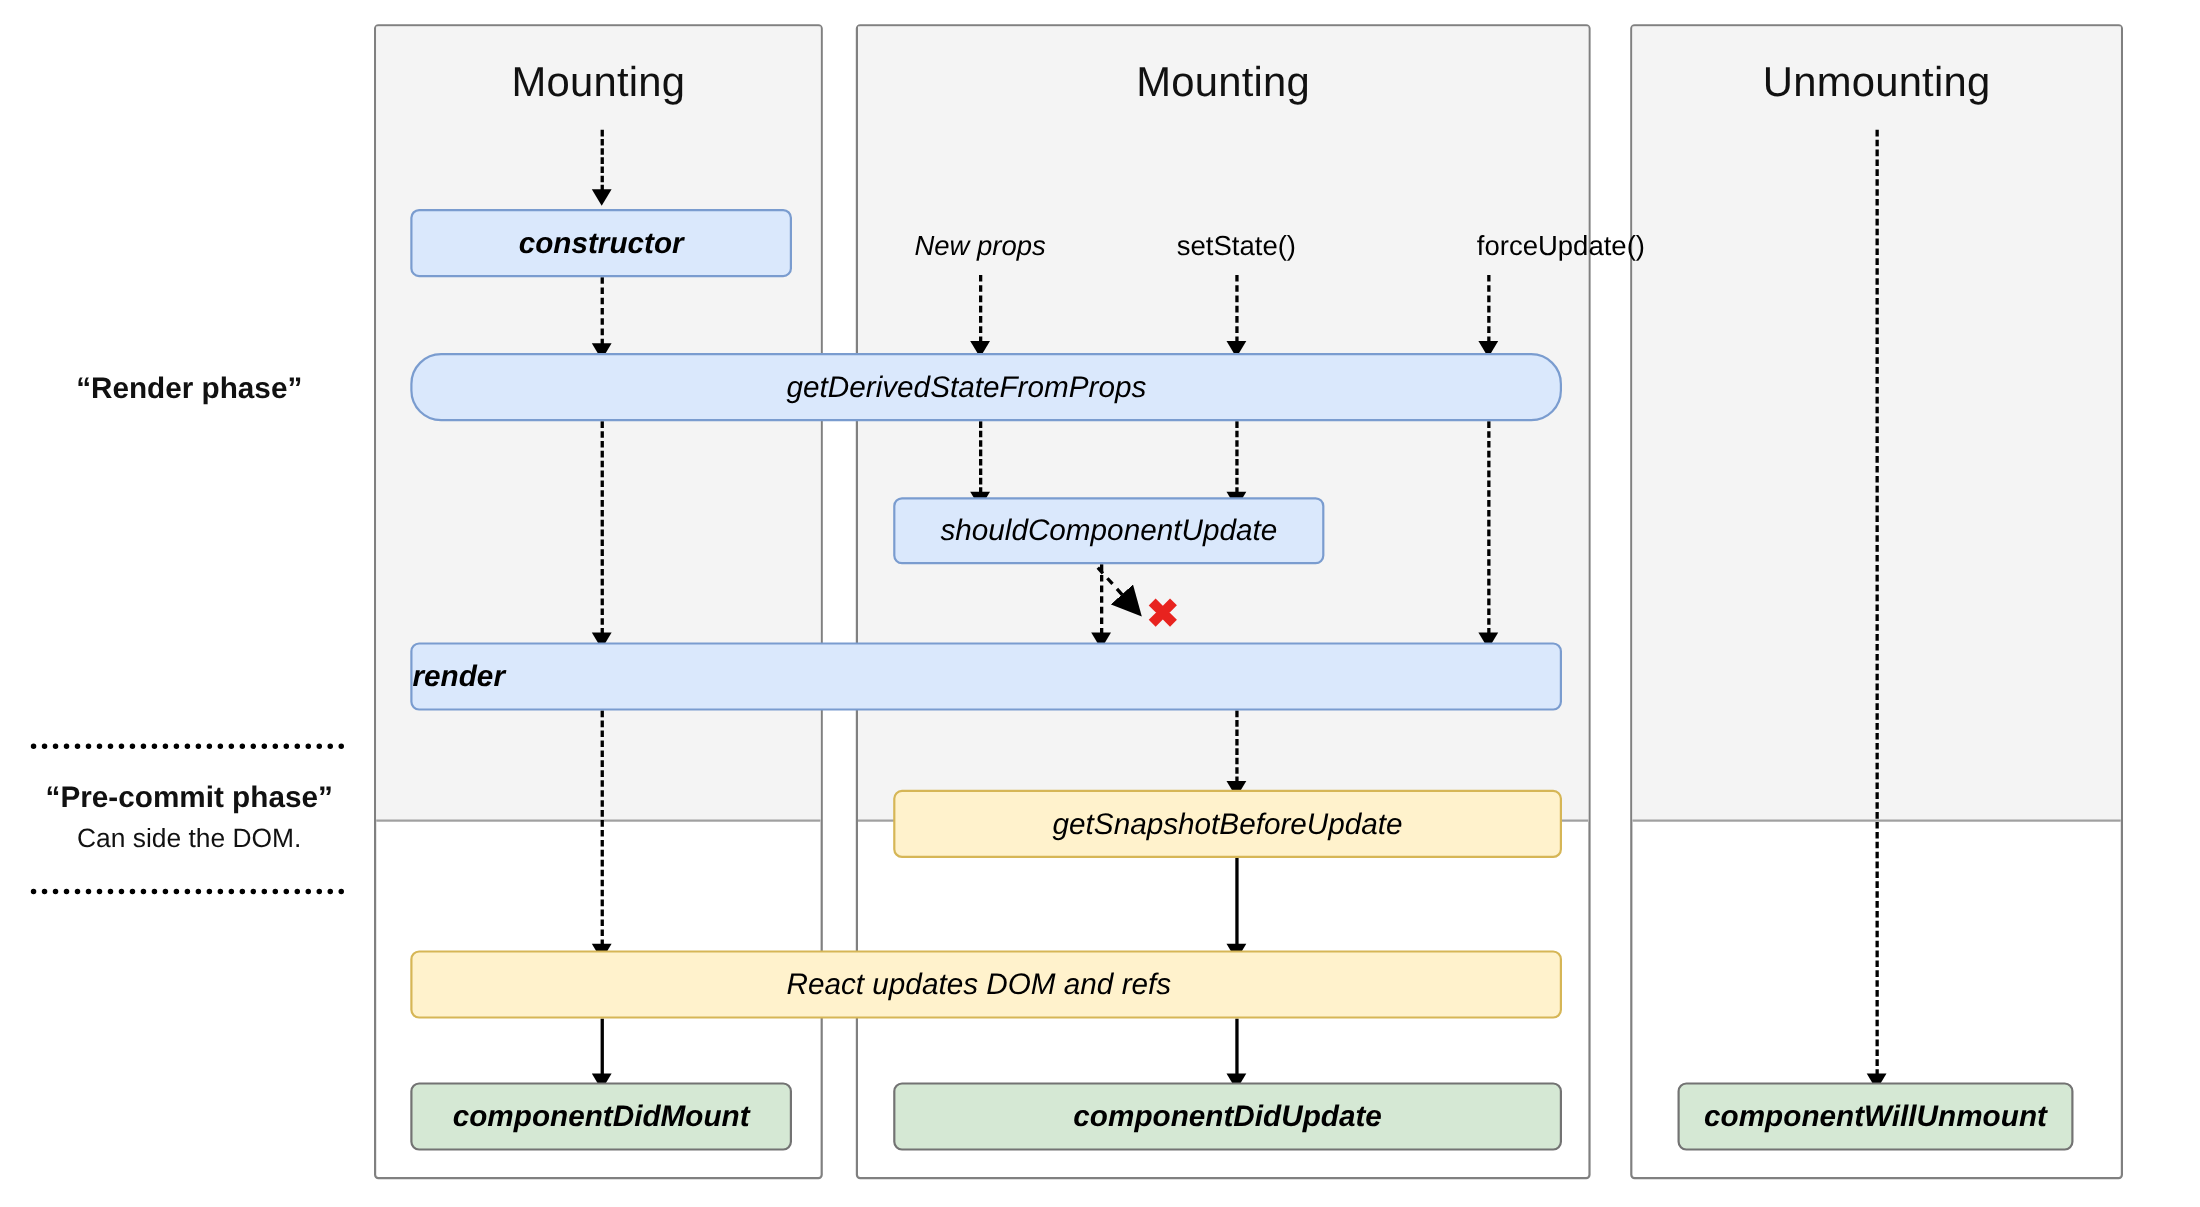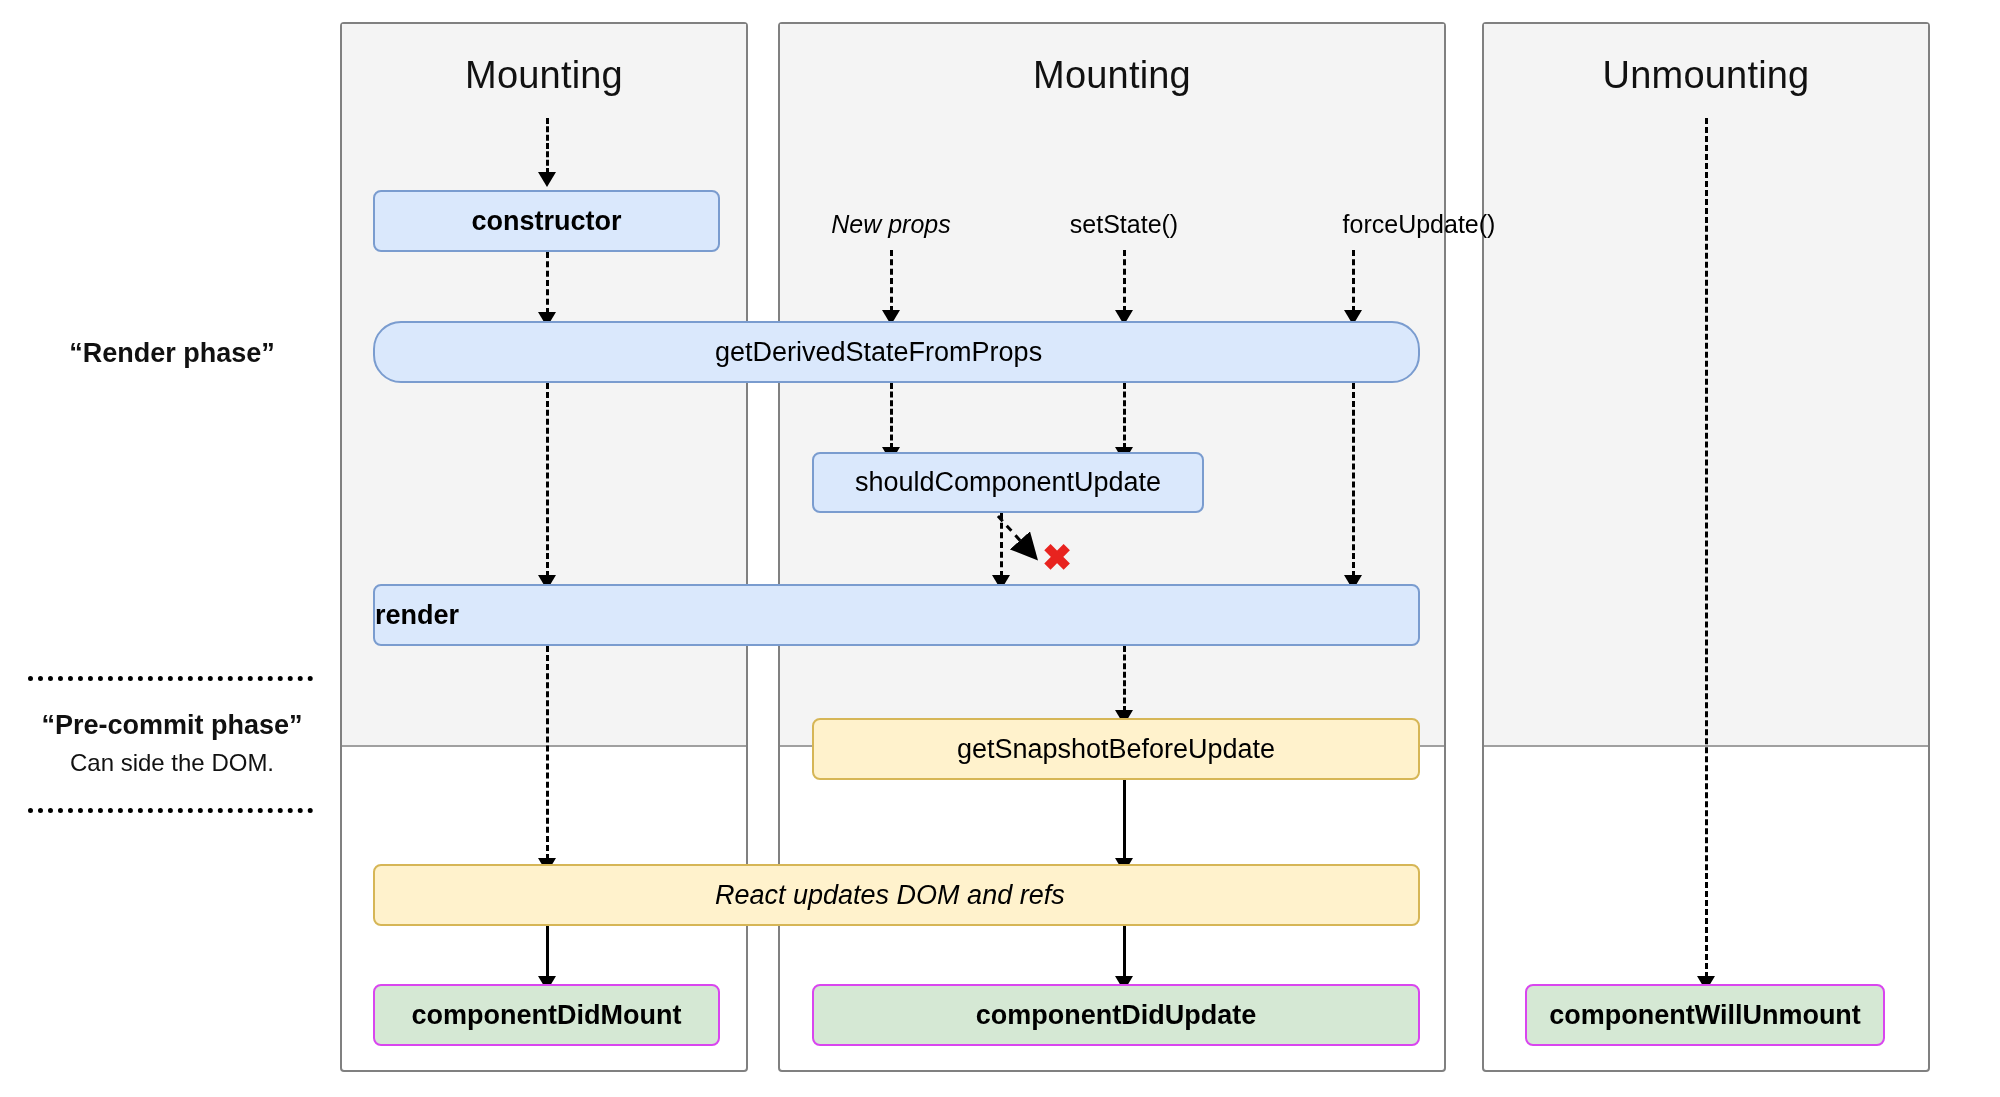--- a/index.html
+++ b/index.html
@@ -44,24 +44,25 @@
   
   .node {
     box-sizing: border-box;
     border-radius: 8px;
     display: flex;
     align-items: center;
     justify-content: center;
     font-size: 27px;
     text-align: center;
     white-space: nowrap;
+    font-style: italic;
   }
   .node-blue   { background: #dae8fc; border: 2px solid #7a9ccf; }
   .node-yellow { background: #fff2cc; border: 2px solid #d6b656; }
-  .node-green  { background: #d5e8d4; border: 2px solid #d946ef; }
+  .node-green  { background: #d5e8d4; border: 2px solid #737373; }
   .bold   { font-weight: 700; }
   .italic { font-style: italic; }
 
   
   .phase-block { width: 300px; text-align: center; }
   .phase-title {
     font-size: 27px;
     font-weight: 700;
     color: #111111;
     margin-bottom: 6px;

